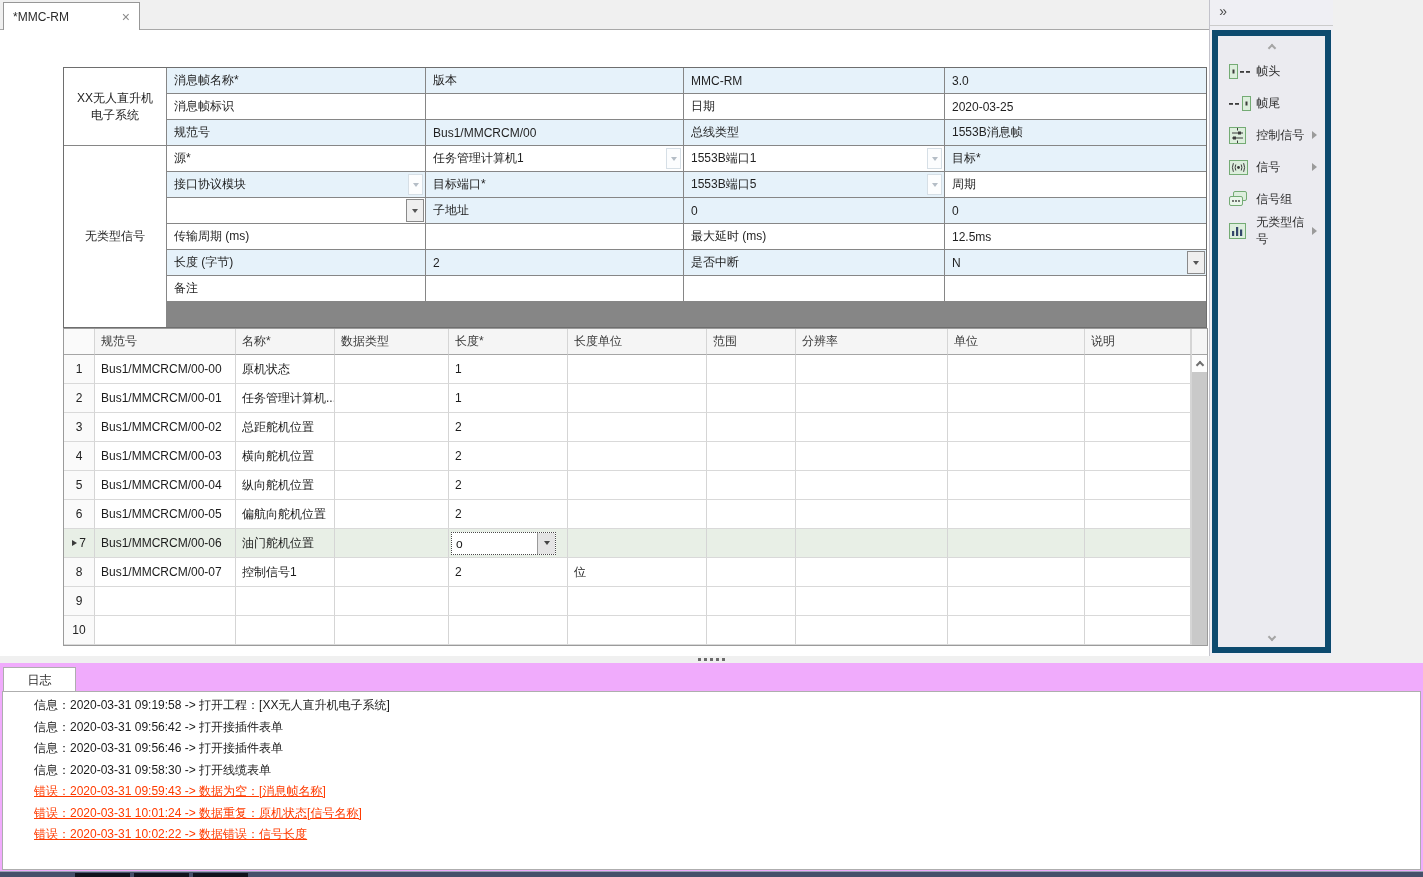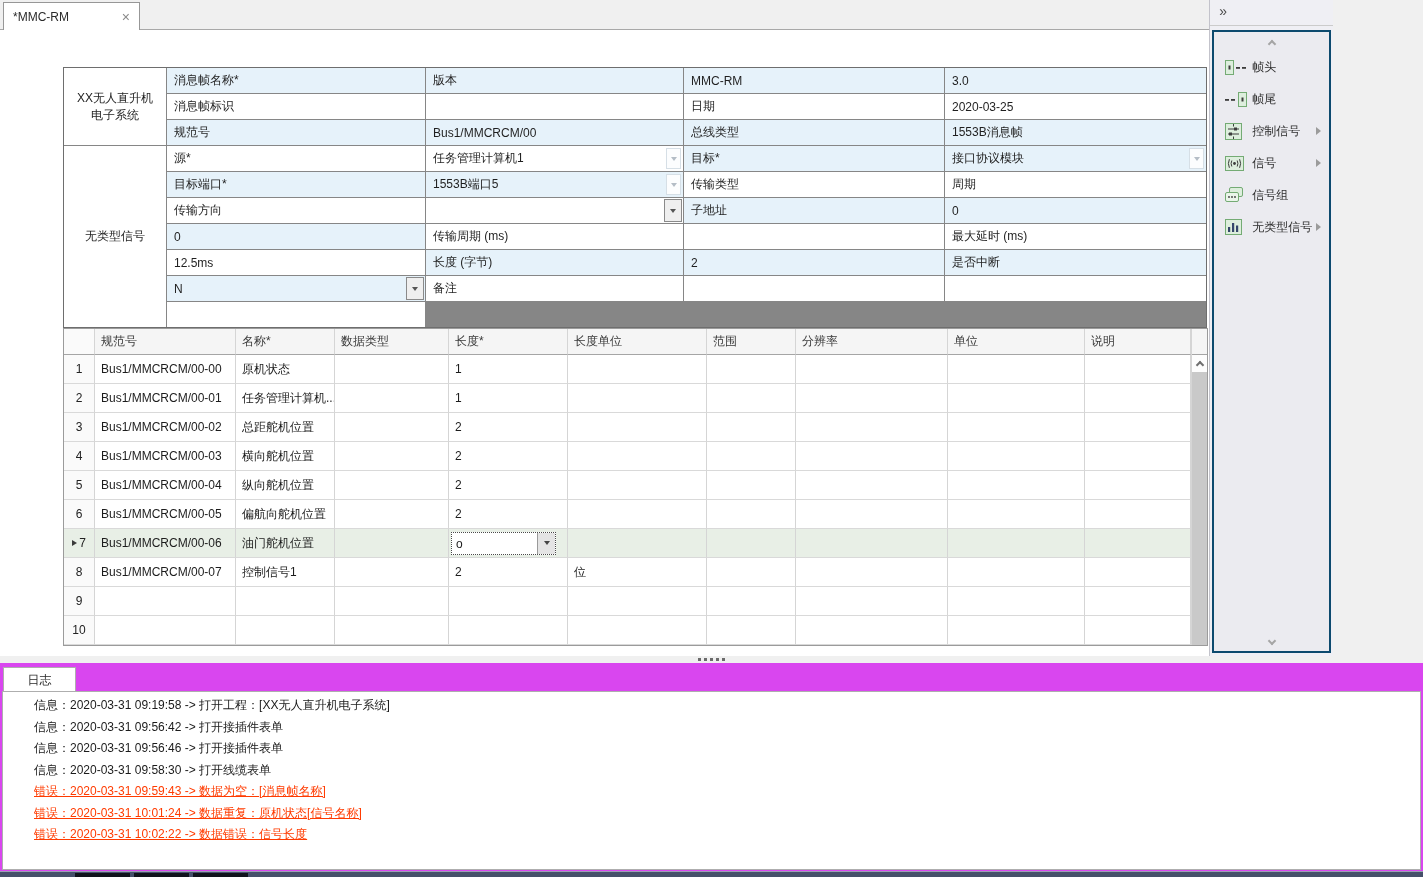--- a/index.html
+++ b/index.html
@@ -67,36 +67,36 @@
   .vs-down { position:absolute; bottom:0; left:0; width:15px; height:16px; display:flex; align-items:center; justify-content:center; cursor:pointer; }
 
   .chev { display:inline-block; width:6px; height:6px; border-right:2px solid #707070; border-bottom:2px solid #707070; }
   .chev.up   { transform:rotate(-135deg); margin-top:3px; }
   .chev.down { transform:rotate(45deg); margin-bottom:3px; }
 
   
   .sidebar { position:relative; width:132px; height:656px; background:#efeff4; border-left:1px solid #c3c3cb; }
   .sb-collapse { position:absolute; top:3px; left:9px; font-size:14px; color:#4a4a4a; cursor:pointer; }
   .sb-sep { position:absolute; top:25px; left:0; right:0; border-top:1px solid #cbcbcb; }
-  .sb-panel { position:absolute; top:30px; left:2px; right:2px; bottom:3px; background:#ebebf0; border:2px solid #0c4a6e; }
+  .sb-panel { position:absolute; top:30px; left:2px; right:2px; bottom:3px; background:#ebebf0; border:6px solid #0c4a6e; }
   .sb-chev { display:flex; justify-content:center; padding:6px 0 4px 0; cursor:pointer; }
   .sb-chev-bot { position:absolute; bottom:4px; left:0; right:0; display:flex; justify-content:center; cursor:pointer; }
   .sb-item { height:32px; display:flex; align-items:center; padding:0 8px 0 11px; cursor:pointer; }
   .sb-icon { width:27px; display:flex; align-items:center; }
   .sb-label { flex:1; color:#2e2e2e; }
   .sb-arrow { width:0; height:0; border-left:5px solid #9b9b9b; border-top:4px solid transparent;
               border-bottom:4px solid transparent; }
 
   
   .splitter { position:absolute; left:0; top:656px; width:1423px; height:7px; background:#f0f0f0;
               display:flex; align-items:center; justify-content:center; gap:3px; cursor:row-resize; }
   .dot { width:3px; height:3px; background:#6b6b6b; }
 
   
-  .logpanel { position:absolute; left:0; top:663px; width:1423px; height:214px; background:#d946ef; }
+  .logpanel { position:absolute; left:0; top:663px; width:1423px; height:214px; background:#f0abfc; }
   .log-tab { position:absolute; top:4px; left:3px; width:73px; height:25px; background:#fff;
              border:1px solid #aeaeae; border-bottom:none; display:flex; align-items:center; justify-content:center;
              color:#2a2a2a; cursor:pointer; }
   .log-body { position:absolute; top:28px; left:2px; width:1419px; height:179px; background:#fff;
               border:1px solid #aeaeae; padding:3px 0 0 7px; overflow:hidden; }
   .log-line { height:21.5px; line-height:21.5px; white-space:nowrap; color:#1b1b1b;margin-left:24px; }
   .log-line.error { color:#ff3b00;text-decoration:underline; }
 
   
   .bottom-strip { position:absolute; left:0; bottom:0; width:1423px; height:6px; background:#46506a;
@@ -145,39 +145,43 @@
               <div class="ftext">1553B消息帧</div>
             </div>
             <div class="fcell fgroup" style="grid-row: span 7;">无类型信号</div>
             <div class="fcell">源*</div>
             <div class="fcell fvalue">
               <div class="ftext">任务管理计算机1</div>
               <div class="dd-faint">
                 <i class="tri"></i>
               </div>
             </div>
+            <div class="fcell fvalue">
+              <div class="ftext">1553B端口1</div>
+              <div class="dd-faint">
+                <i class="tri"></i>
+              </div>
+            </div>
             <div class="fcell blue">目标*</div>
             <div class="fcell fvalue blue">
               <div class="ftext">接口协议模块</div>
               <div class="dd-faint">
                 <i class="tri"></i>
               </div>
             </div>
             <div class="fcell blue">目标端口*</div>
             <div class="fcell fvalue blue">
               <div class="ftext">1553B端口5</div>
               <div class="dd-faint">
                 <i class="tri"></i>
               </div>
             </div>
-            <div class="fcell">传输类型</div>
             <div class="fcell fvalue">
               <div class="ftext">周期</div>
             </div>
-            <div class="fcell">传输方向</div>
             <div class="fcell fvalue">
               <div class="ftext"></div>
               <div class="dd-boxed">
                 <i class="tri"></i>
               </div>
             </div>
             <div class="fcell blue">子地址</div>
             <div class="fcell fvalue blue">
               <div class="ftext">0</div>
             </div>

